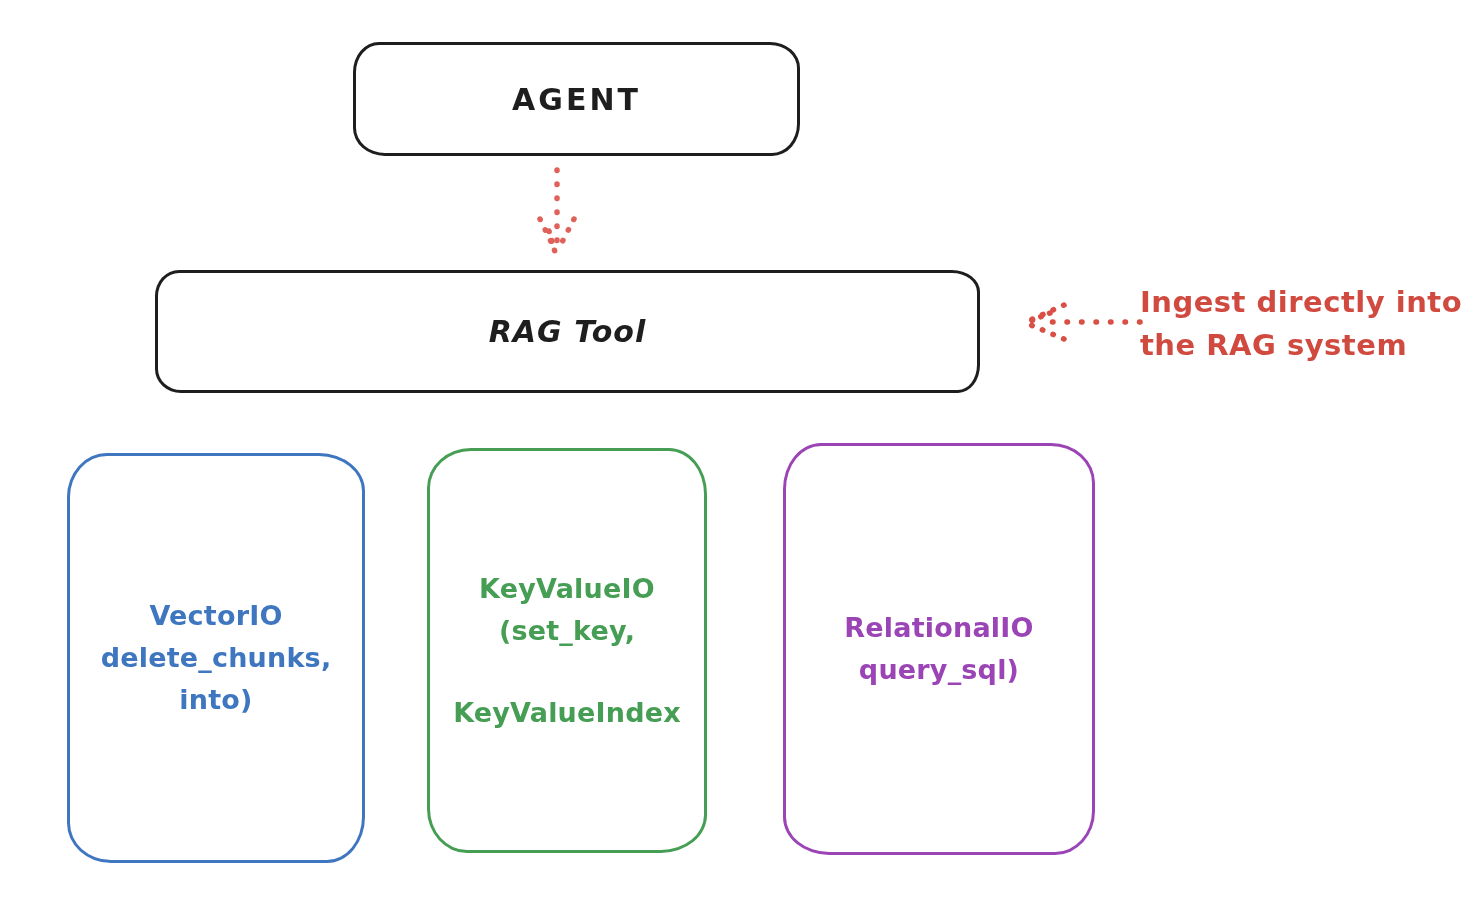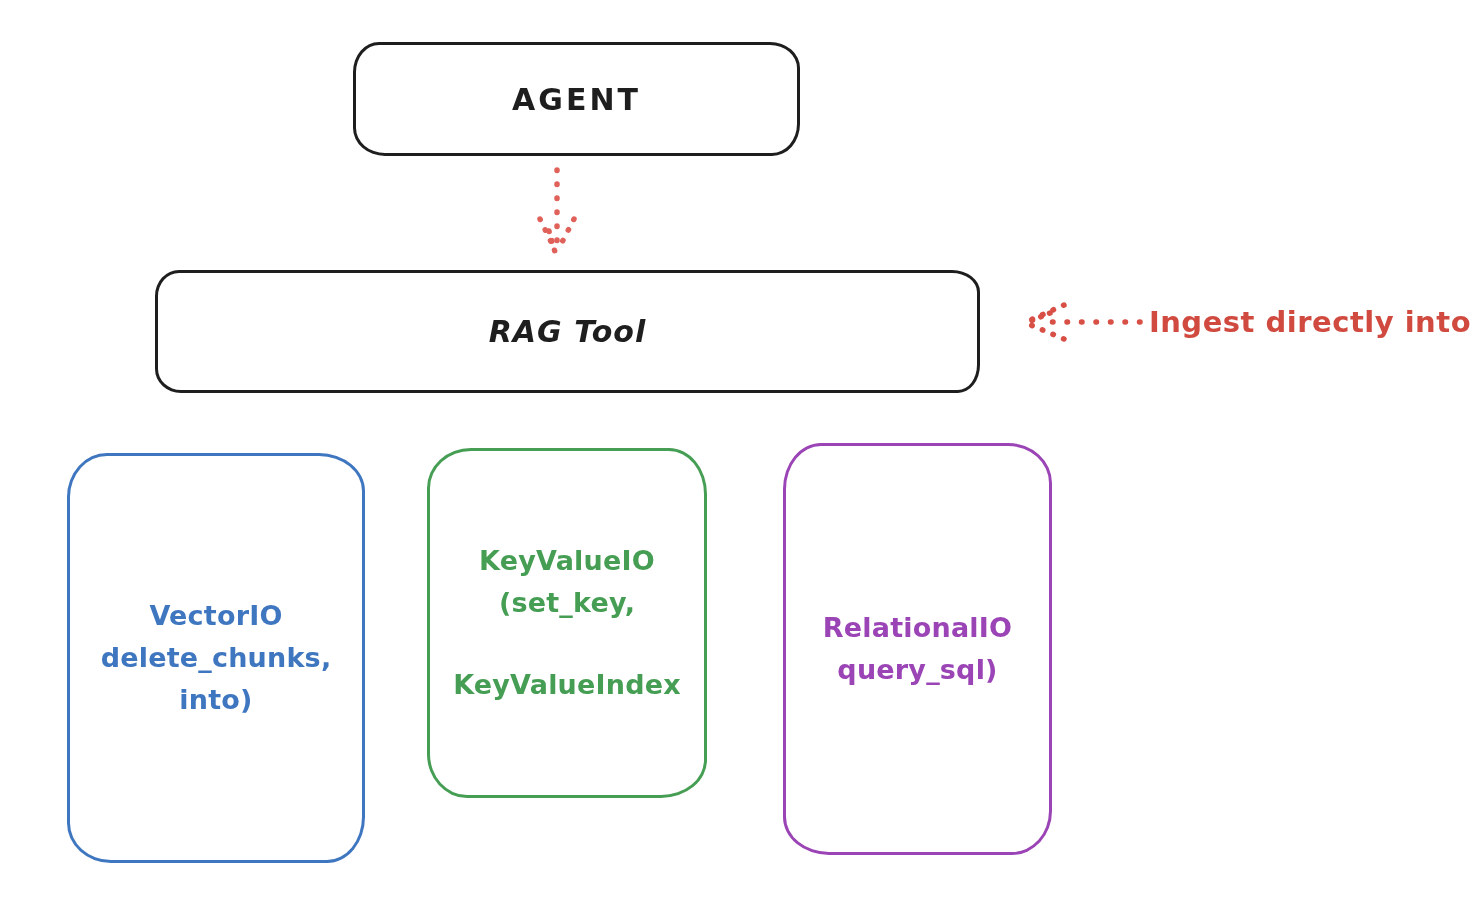--- a/index.html
+++ b/index.html
@@ -61,38 +61,36 @@
   .store-box .index-label {
     margin-top: 40px;
   }
   .vector-box {
     left: 67px; top: 453px;
     width: 298px; height: 410px;
     border-radius: 40px 46px 38px 44px / 44px 38px 46px 40px;
   }
   .keyvalue-box {
     left: 427px; top: 448px;
-    width: 280px; height: 350px;
+    width: 280px; height: 405px;
     border-radius: 44px 38px 46px 40px / 40px 46px 38px 44px;
   }
   .relational-box {
     left: 783px; top: 443px;
-    width: 269px; height: 412px;
+    width: 312px; height: 412px;
     border-radius: 38px 44px 40px 46px / 46px 40px 44px 38px;
   }
   .annotation {
     position: absolute;
     left: 1140px; top: 281px;
     width: 340px;
-    text-align: center;
     font-size: 29px;
     font-weight: 700;
     line-height: 43px;
     letter-spacing: 0.5px;
-    margin-top: 20px;
   }
 </style>
 </head>
 <body>
 
 <div class="canvas">
 
   <svg class="arrow-layer" viewBox="0 0 1484 910" xmlns="http://www.w3.org/2000/svg">
     <g fill="none" stroke-linecap="round">
       <path d="M557 170 L557 244" stroke-width="5.5" stroke-dasharray="0.5 13.5" stroke="#e0605a"></path>
@@ -111,20 +109,21 @@
   <div class="node node-black agent-box">
     <span>AGENT</span>
   </div>
 
   <div class="node node-black rag-box">
     <span>RAG Tool</span>
   </div>
 
   <div class="annotation" style="border-color: rgb(208, 74, 63); color: rgb(208, 74, 63);">
     <div>Ingest directly into</div>
+    <div>the RAG system</div>
   </div>
 
   <div class="node store-box vector-box" style="border-color: rgb(63, 118, 192); color: rgb(63, 118, 192);">
     <div>VectorIO</div>
     <div>delete_chunks,</div>
     <div>into)</div>
   </div>
 
   <div class="node store-box keyvalue-box" style="border-color: rgb(69, 158, 83); color: rgb(69, 158, 83);">
     <div>KeyValueIO</div>

